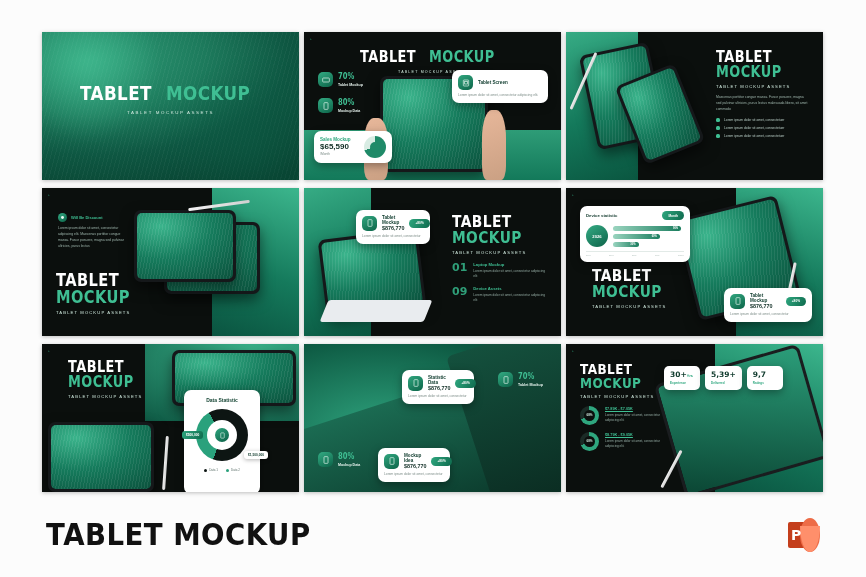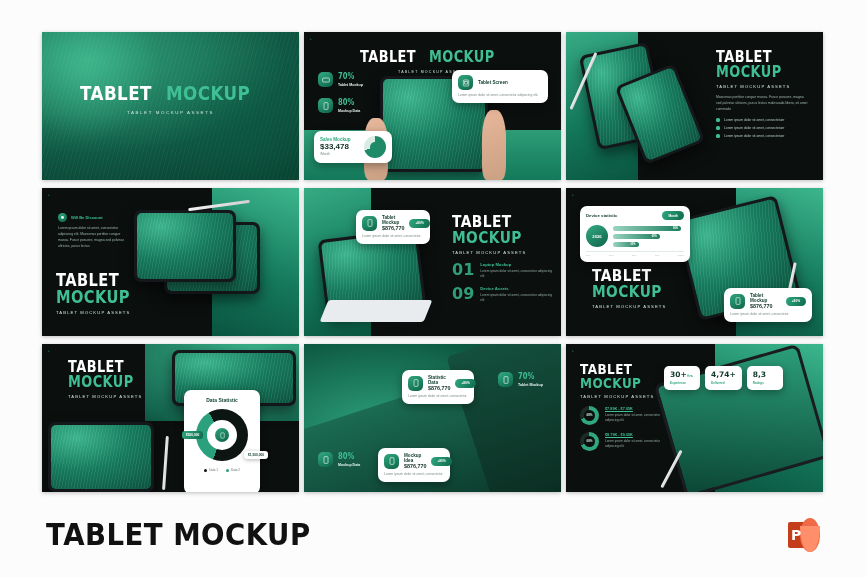--- a/index.html
+++ b/index.html
@@ -142,21 +142,21 @@
 
   
   .bullets { position: absolute; z-index: 7; }
   .bullet { display: flex; align-items: center; gap: 4px; margin-top: 4px; }
   .bdot { width: 4px; height: 4px; border-radius: 1.5px; background: #3fbf93; flex: none; }
   .btxt { font-size: 3.3px; color: #b9cec6; }
   .para { font-size: 3.4px; color: #9fb6ad; line-height: 1.75; margin-top: 6px; }
 
   
   .numitem { display: flex; gap: 6px; margin-top: 7px; }
-  .numitem .n { font-size: 16px; font-weight: 700; color: #2f9e78; line-height: 1;
+  .numitem .n { font-size: 11px; font-weight: 700; color: #2f9e78; line-height: 1;
                 font-family: "DejaVu Sans", sans-serif; }
   .numitem .nt { font-size: 4.2px; font-weight: 700; color: #3fbf93; }
   .numitem .nb { font-size: 3.2px; color: #93aaa2; line-height: 1.6; margin-top: 2px; }
 
   
   .chartcard {
     position: absolute; background: #fff; border-radius: 7px; z-index: 9;
     box-shadow: 0 3px 10px rgba(0,0,0,.4); padding: 5px 6px;
   }
   .cc-head { display: flex; align-items: center; }
@@ -323,21 +323,21 @@
         <div>
           <div class="sp-num">80%</div>
           <div class="sp-lab">Mockup Data</div>
         </div>
       </div>
 
       <div class="card" style="left:10px;top:99px;width:78px;">
         <div style="display:flex;align-items:center;gap:5px;">
           <div>
             <div class="card-ttl" style="color:#2fa77f;">Sales Mockup</div>
-            <div class="card-val" style="font-size:8px;">$33,478</div>
+            <div class="card-val" style="font-size:8px;">$65,590</div>
             <div class="card-txt" style="margin-top:1px;">/Month</div>
           </div>
           <div style="margin-left:auto;width:22px;height:22px;border-radius:50%;background:conic-gradient(#1f8a68 0 70%, #d8ece3 70% 100%);position:relative;">
             <div style="position:absolute;inset:6px;border-radius:50%;background:#1f8a68;"></div>
           </div>
         </div>
       </div>
 
       <div class="card" style="left:148px;top:38px;width:96px;">
         <div class="card-row">
@@ -653,25 +653,25 @@
           </div>
         </div>
       </div>
 
       <div class="metrics" style="left:98px;top:22px;">
         <div class="metric">
           <div class="m-val"><span>30+</span><em>Yrs</em></div>
           <div class="m-lab">Experience</div>
         </div>
         <div class="metric">
-          <div class="m-val">4,74+</div>
+          <div class="m-val">5,39+</div>
           <div class="m-lab">Delivered</div>
         </div>
         <div class="metric">
-          <div class="m-val">8,3</div>
+          <div class="m-val">9,7</div>
           <div class="m-lab">Ratings</div>
         </div>
       </div>
     </div>
 
   </div>
 
   <div class="footer">
     <div class="footer-title">TABLET MOCKUP</div>
     <div class="pptx">

